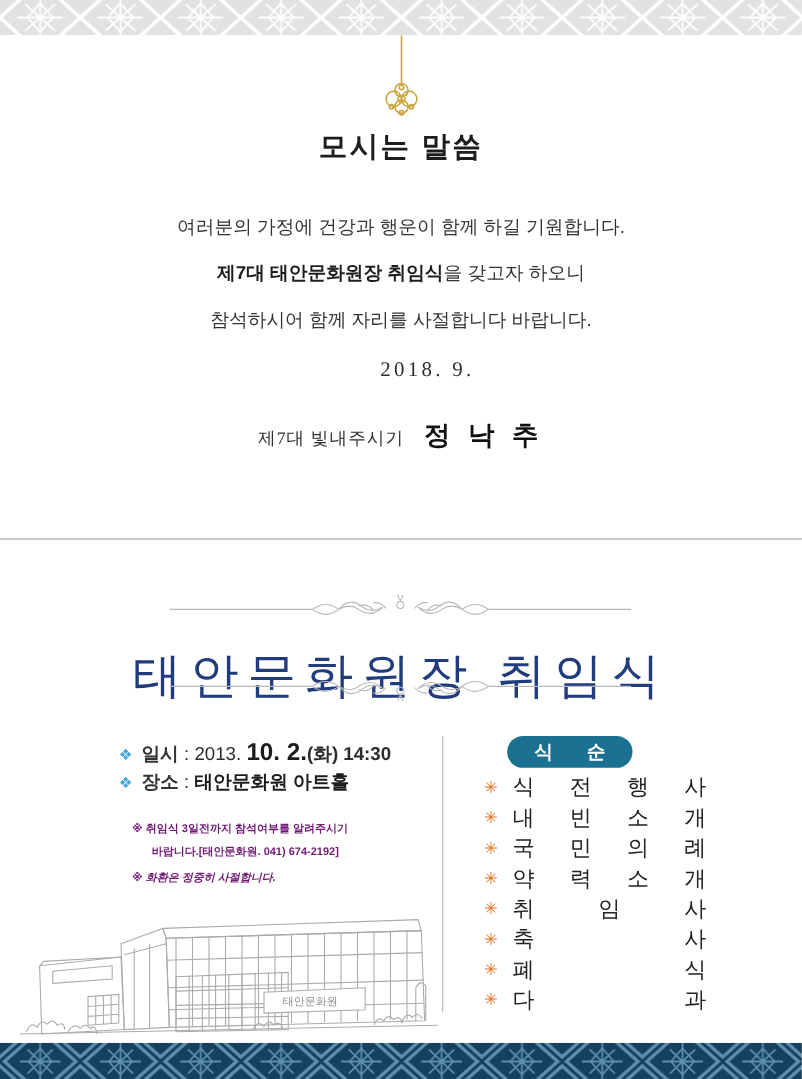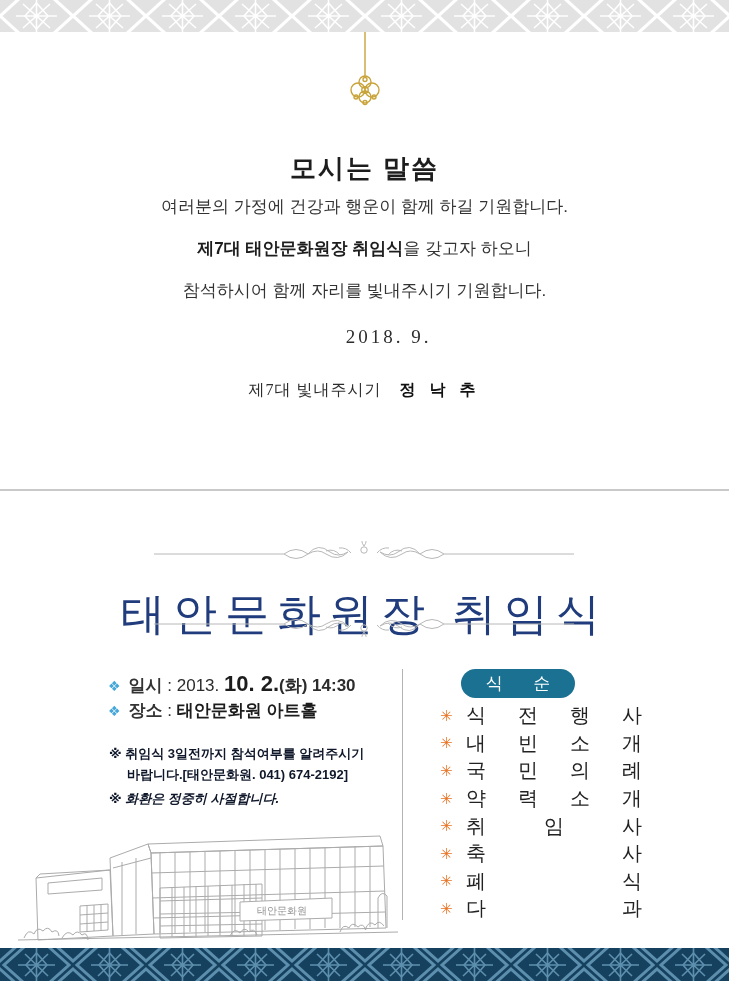--- a/index.html
+++ b/index.html
@@ -12,57 +12,57 @@
   .center{left:0;right:0;text-align:center;}
 
   
   .band-top{top:0;left:0;width:729px;height:32px;}
   .band-bottom{bottom:0;left:0;width:729px;height:33px;}
 
   
   .ornament{top:32px;left:0;right:0;height:74px;display:flex;justify-content:center;}
 
   
-  .inv-title{top:116px;font-size:26px;font-weight:bold;color:#1d1d1d;letter-spacing:2px;margin-top:35px;}
+  .inv-title{top:116px;font-size:26px;font-weight:bold;color:#1d1d1d;letter-spacing:2px;}
   .inv-body{top:186px;font-size:17px;line-height:42px;color:#333;}
   .inv-body b{color:#1d1d1d;}
   .inv-date{top:326px;font-family:"Liberation Serif","DejaVu Serif",serif;font-size:19px;letter-spacing:3px;color:#2d2d2d;padding-left:48px;}
   .inv-signer{top:380px;font-family:"Liberation Serif","DejaVu Serif",serif;font-size:16px;color:#2d2d2d;letter-spacing:1px;}
-  .inv-signer .signer-name{font-size:16px;font-weight:bold;letter-spacing:5px;color:#111;margin-left:18px;}
+  .inv-signer .signer-name{font-size:24px;font-weight:bold;letter-spacing:5px;color:#111;margin-left:18px;}
 
   .hr-full{top:489px;left:0;width:729px;height:0;border-top:2px solid #c9c9c9;}
 
   
   .flourish1{top:541px;left:154px;}
   .flourish2{top:615px;left:154px;}
   .event-title{top:585px;font-family:"Liberation Serif","DejaVu Serif",serif;
     font-size:44px;font-weight:normal;letter-spacing:8px;color:var(--navy,#203C7C);}
 
   
   .detail-row{left:108px;font-size:17px;color:#2c2c2c;white-space:nowrap;}
   .detail-row .bullet{color:var(--bullet,#45A7D9);font-size:14px;margin-right:8px;}
   .detail-row .lbl{font-weight:bold;color:#333;}
   .row-datetime{top:671px;}
   .row-venue{top:699px;}
   .dt-big{font-size:22px;font-weight:bold;color:#1c1c1c;}
   .dt-suffix{font-weight:bold;}
   .venue-val{font-weight:bold;color:#1c1c1c;}
 
-  .notes{top:743px;left:109px;font-size:13px;line-height:21px;color:#0f172a;font-weight:bold;}
+  .notes{top:743px;left:120px;font-size:10px;line-height:21px;color:#701a75;font-weight:bold;}
   .notes .indent{padding-left:18px;}
   .notes .n2{margin-top:3px;font-style:italic;}
 
   .building{top:828px;left:10px;}
 
   
   .vline{top:669px;left:402px;width:1px;height:251px;background:#b4b4b4;}
 
   
   .badge{top:669px;left:461px;width:114px;height:29px;border-radius:15px;
-    background:var(--teal,#1A7191);color:#fff;font-size:17px;font-weight:normal;
+    background:var(--teal,#1A7191);color:#fff;font-size:17px;font-weight:bold;
     display:flex;align-items:center;justify-content:center;}
   .badge span{letter-spacing:0;word-spacing:26px;}
   .program{top:702px;left:440px;width:202px;}
   .program-item{display:flex;align-items:center;height:27.6px;}
   .program-item .ast{color:var(--orange,#E87223);font-size:15px;width:26px;}
   .program-item .chars{flex:1;display:flex;justify-content:space-between;
     font-family:"Liberation Serif","DejaVu Serif",serif;font-size:20px;color:#222;}
   svg text{font-family:"Liberation Sans","DejaVu Sans",sans-serif;}
 </style>
 </head>
@@ -108,21 +108,21 @@
       <circle cx="30" cy="70.5" r="2"></circle>
     </g>
   </svg>
 </div>
 
 <div class="abs center inv-title">모시는 말씀</div>
 
 <div class="abs center inv-body">
   <div>여러분의 가정에 건강과 행운이 함께 하길 기원합니다.</div>
   <div><b>제7대 태안문화원장 취임식</b><span>을 갖고자 하오니</span></div>
-  <div>참석하시어 함께 자리를 빛내주시기 기원합니다.</div>
+  <div>참석하시어 함께 자리를 사절합니다 바랍니다.</div>
 </div>
 
 <div class="abs center inv-date">2018.  9.</div>
 
 <div class="abs center inv-signer">
   <span>제7대  빛내주시기</span><span class="signer-name">정 낙 추</span>
 </div>
 
 <div class="abs hr-full"></div>
 

